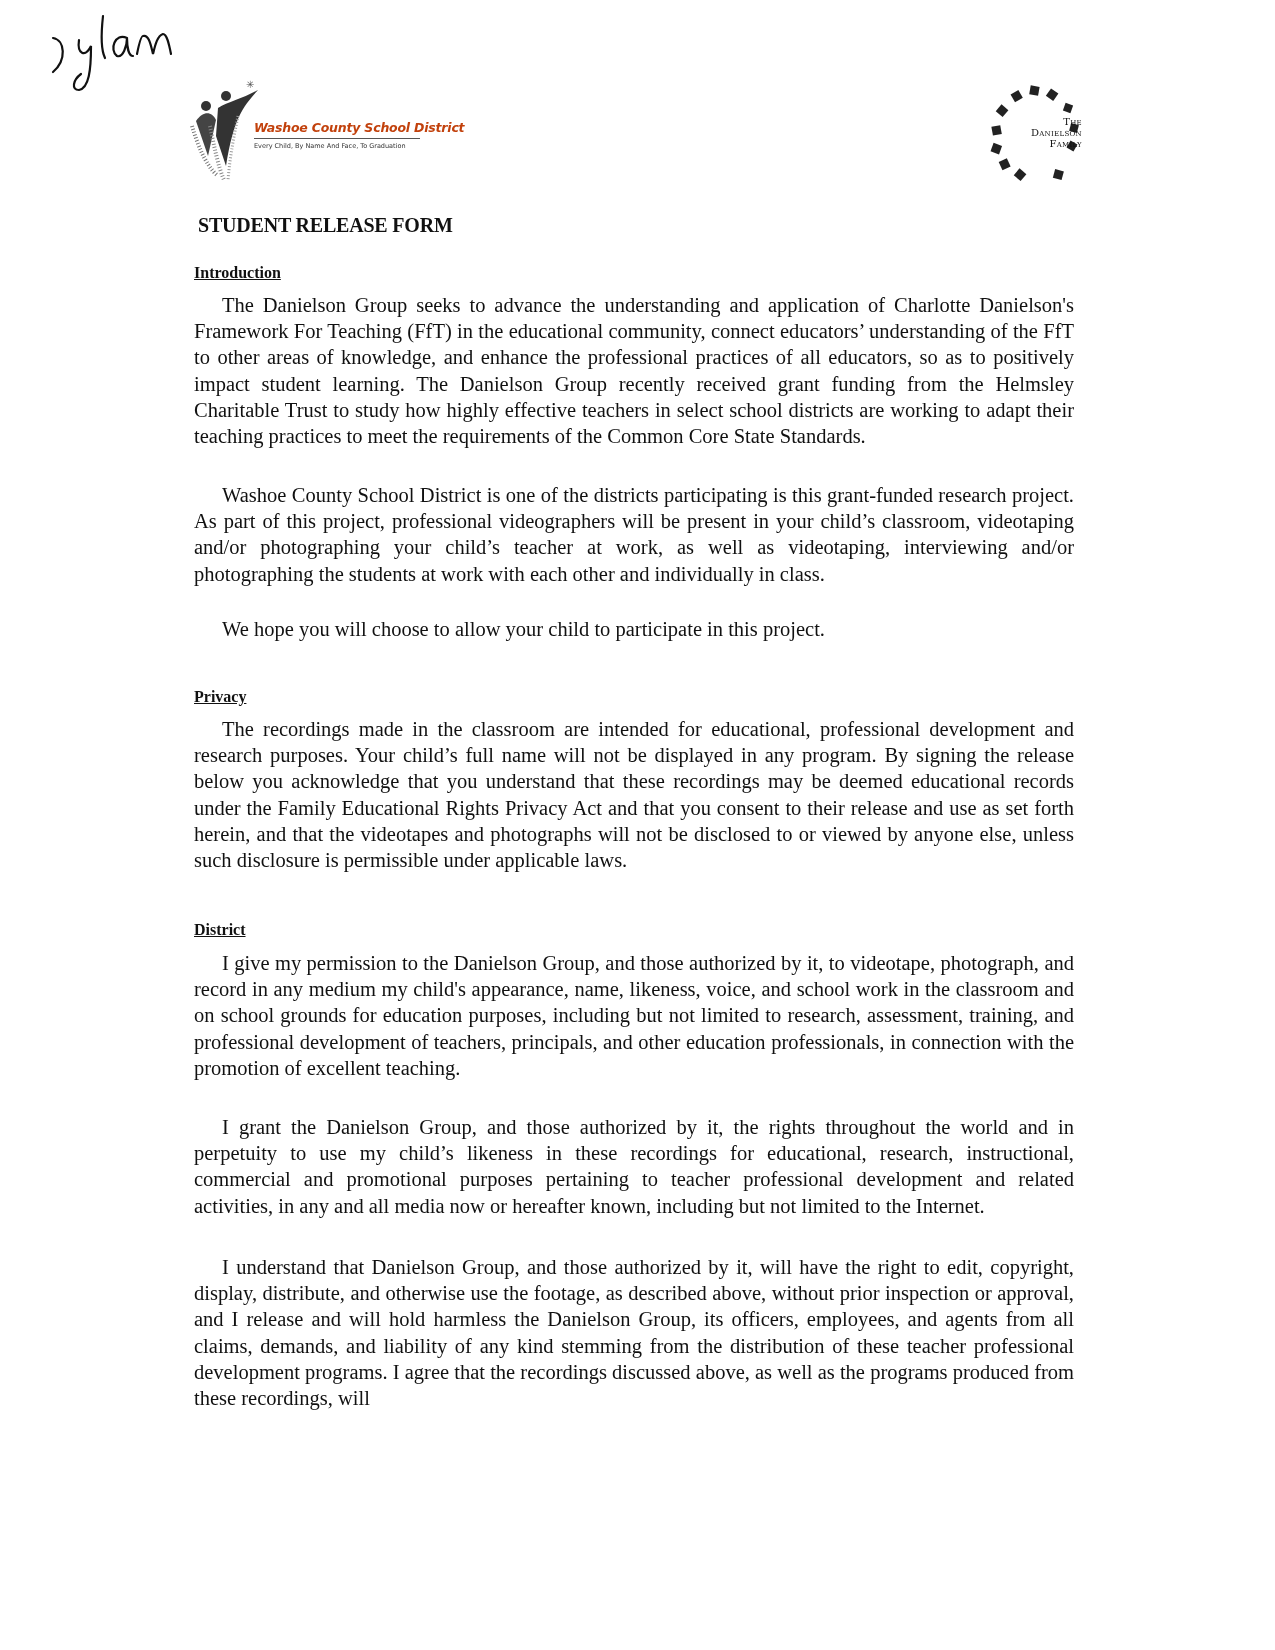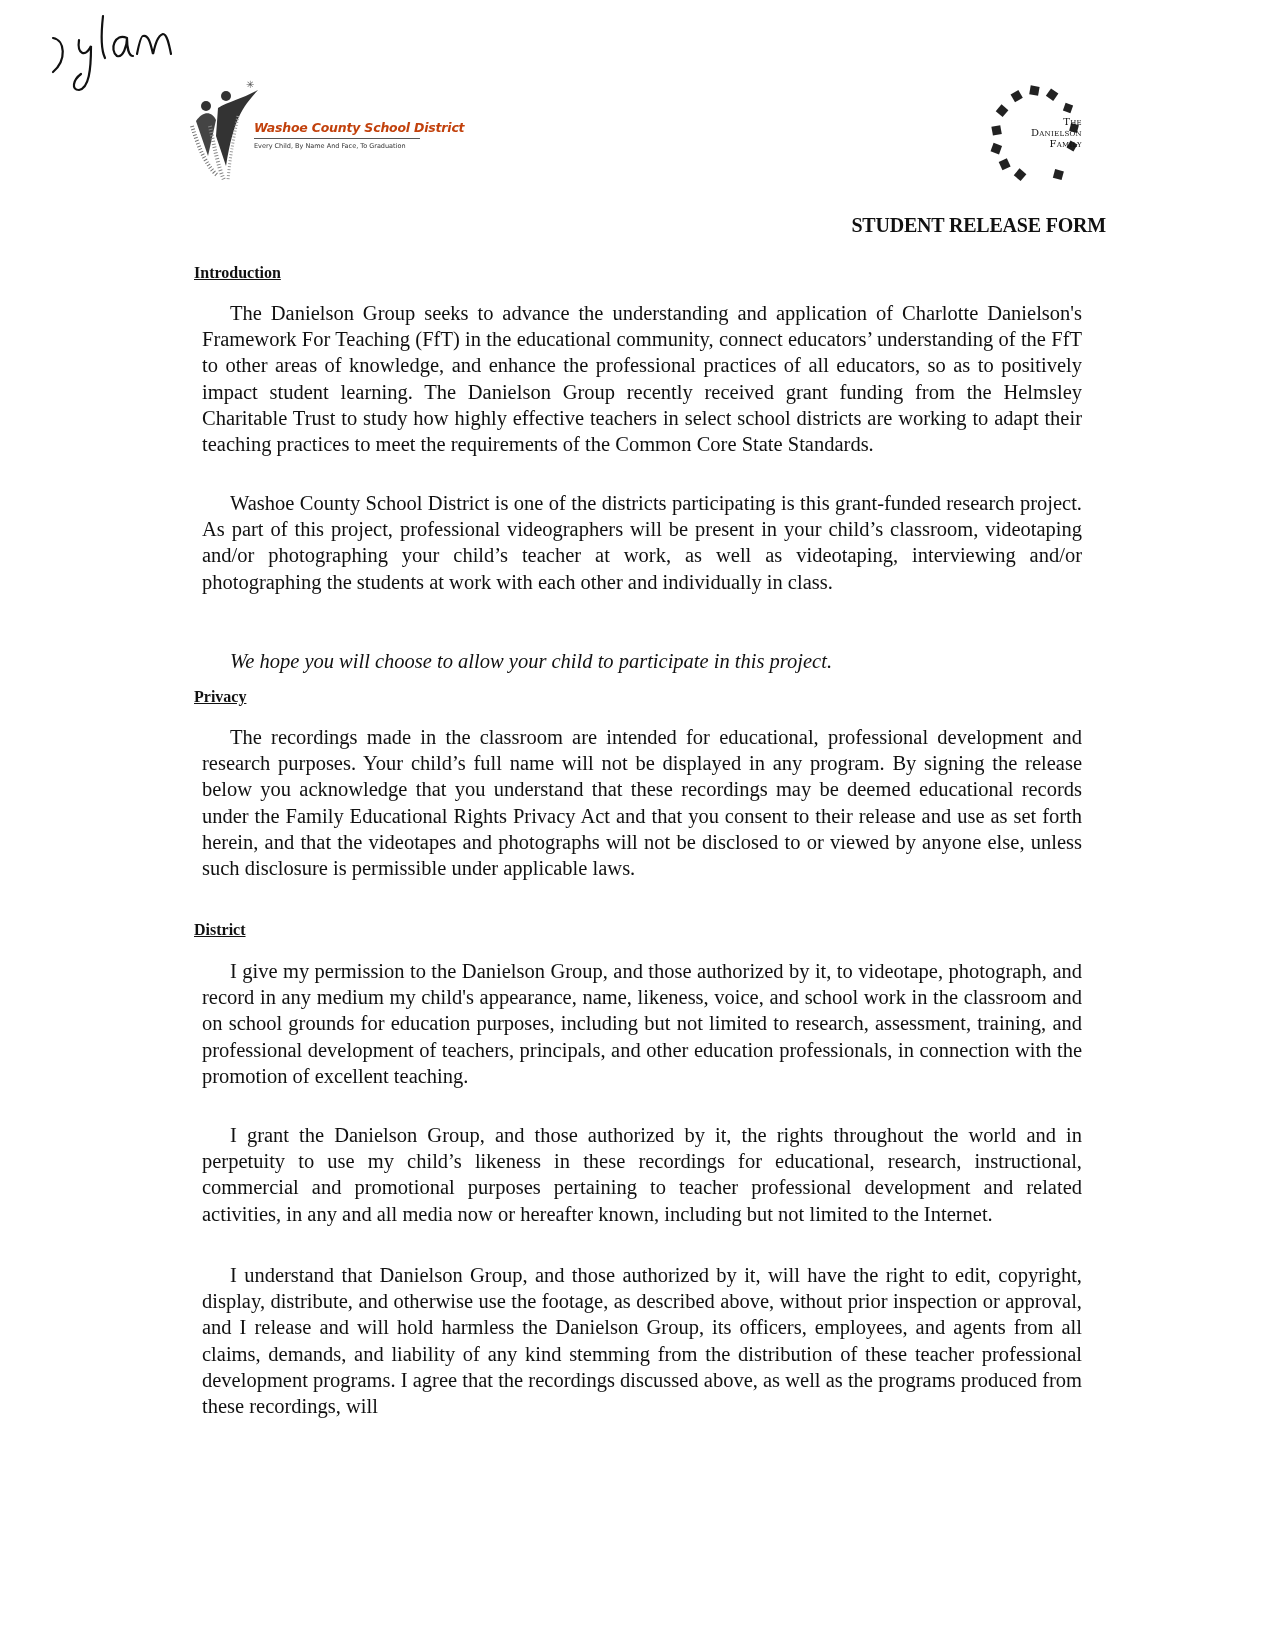--- a/index.html
+++ b/index.html
@@ -5,23 +5,23 @@
     html, body { margin: 0; padding: 0; background: #ffffff; }
     body { width: 1275px; height: 1650px; position: relative; overflow: hidden; color: #111; }
     .handwritten { position: absolute; left: 45px; top: 10px; width: 130px; height: 90px; }
     .wcsd-logo { position: absolute; left: 188px; top: 76px; width: 250px; height: 110px; }
     .wcsd-name { position: absolute; left: 66px; top: 44px; font-family: "DejaVu Sans", sans-serif; font-style: italic; font-weight: bold; font-size: 12.5px; color: #c2410c; white-space: nowrap; letter-spacing: -0.2px; }
     .wcsd-rule { position: absolute; left: 66px; top: 62px; width: 166px; border-top: 1px solid #555; }
     .wcsd-tag { position: absolute; left: 66px; top: 66px; font-family: "DejaVu Sans", sans-serif; font-size: 6.5px; color: #333; white-space: nowrap; }
     .dg-logo { position: absolute; left: 990px; top: 82px; width: 92px; height: 104px; }
     .dg-text { position: absolute; left: 0; top: 34px; width: 92px; text-align: right; font-family: "DejaVu Serif", serif; font-size: 10px; line-height: 11px; color: #111; font-variant: small-caps; letter-spacing: 0.3px; }
     .doc { position: absolute; left: 194px; top: 0; width: 900px; font-family: "Liberation Serif", serif; font-size: 20.5px; line-height: 26.2px; color: #111; }
-    .title { position: absolute; left: 12px; top: 212px; width: 900px; text-align: right; font-family: "Liberation Serif", serif; font-weight: bold; font-size: 20px; letter-spacing: -0.2px; }
+    .title { position: absolute; left: 4px; top: 212px; width: 900px; text-align: left; font-family: "Liberation Serif", serif; font-weight: bold; font-size: 20px; letter-spacing: -0.2px; }
     .heading { position: absolute; left: 0; font-weight: bold; text-decoration: underline; font-size: 16px; }
-    .para { position: absolute; left: 0; width: 880px; text-align: justify; text-indent: 28px; margin: 8px; }
+    .para { position: absolute; left: 0; width: 880px; text-align: justify; text-indent: 28px; margin: 0; }
   </style>
 </head>
 <body>
 
 <svg class="handwritten" viewBox="0 0 130 90">
   <title>Dylan</title>
   <path d="M8 28 C 20 30, 22 50, 8 62" fill="none" stroke="#111" stroke-width="2.2" stroke-linecap="round"></path>
   <path d="M34 30 C 32 44, 40 48, 46 36 C 46 60, 44 78, 34 80 C 26 80, 28 70, 36 64" fill="none" stroke="#111" stroke-width="2.2" stroke-linecap="round"></path>
   <path d="M58 6 C 56 24, 56 40, 60 48" fill="none" stroke="#111" stroke-width="2.2" stroke-linecap="round"></path>
   <path d="M82 28 C 70 22, 64 40, 72 46 C 78 48, 82 36, 82 28 C 82 38, 84 46, 88 46" fill="none" stroke="#111" stroke-width="2.2" stroke-linecap="round"></path>
@@ -67,21 +67,21 @@
     <div>Family</div>
   </div>
 </div>
 
 <div class="doc">
   <div class="title">STUDENT RELEASE FORM</div>
 
   <div class="heading" style="top:260px;">Introduction</div>
   <p class="para" style="top:292px;">The Danielson Group seeks to advance the understanding and application of Charlotte Danielson's Framework For Teaching (FfT) in the educational community, connect educators’ understanding of the FfT to other areas of knowledge, and enhance the professional practices of all educators, so as to positively impact student learning. The Danielson Group recently received grant funding from the Helmsley Charitable Trust to study how highly effective teachers in select school districts are working to adapt their teaching practices to meet the requirements of the Common Core State Standards.</p>
   <p class="para" style="top:482px;">Washoe County School District is one of the districts participating is this grant-funded research project. As part of this project, professional videographers will be present in your child’s classroom, videotaping and/or photographing your child’s teacher at work, as well as videotaping, interviewing and/or photographing the students at work with each other and individually in class.</p>
-  <p class="para" style="top:640px;font-style:italic;">We hope you will choose to allow your child to participate in this project.</p>
+  <p class="para" style="top:616px;">We hope you will choose to allow your child to participate in this project.</p>
 
   <div class="heading" style="top:684px;">Privacy</div>
   <p class="para" style="top:716px;">The recordings made in the classroom are intended for educational, professional development and research purposes. Your child’s full name will not be displayed in any program. By signing the release below you acknowledge that you understand that these recordings may be deemed educational records under the Family Educational Rights Privacy Act and that you consent to their release and use as set forth herein, and that the videotapes and photographs will not be disclosed to or viewed by anyone else, unless such disclosure is permissible under applicable laws.</p>
 
   <div class="heading" style="top:917px;">District</div>
   <p class="para" style="top:950px;">I give my permission to the Danielson Group, and those authorized by it, to videotape, photograph, and record in any medium my child's appearance, name, likeness, voice, and school work in the classroom and on school grounds for education purposes, including but not limited to research, assessment, training, and professional development of teachers, principals, and other education professionals, in connection with the promotion of excellent teaching.</p>
   <p class="para" style="top:1114px;">I grant the Danielson Group, and those authorized by it, the rights throughout the world and in perpetuity to use my child’s likeness in these recordings for educational, research, instructional, commercial and promotional purposes pertaining to teacher professional development and related activities, in any and all media now or hereafter known, including but not limited to the Internet.</p>
   <p class="para" style="top:1254px;">I understand that Danielson Group, and those authorized by it, will have the right to edit, copyright, display, distribute, and otherwise use the footage, as described above, without prior inspection or approval, and I release and will hold harmless the Danielson Group, its officers, employees, and agents from all claims, demands, and liability of any kind stemming from the distribution of these teacher professional development programs. I agree that the recordings discussed above, as well as the programs produced from these recordings, will</p>
 </div>
 

